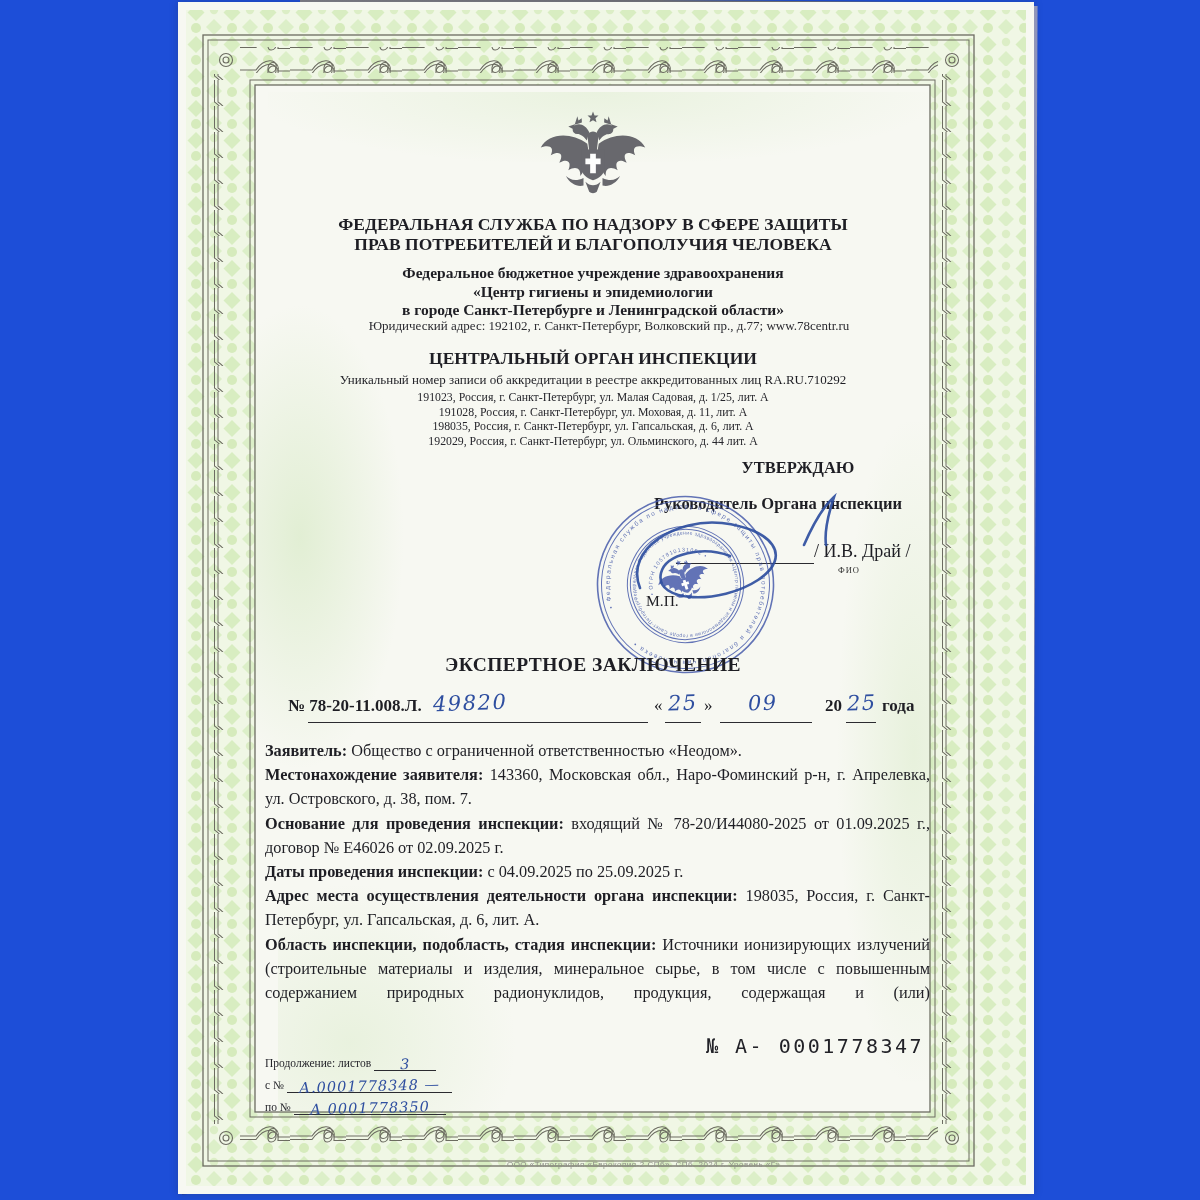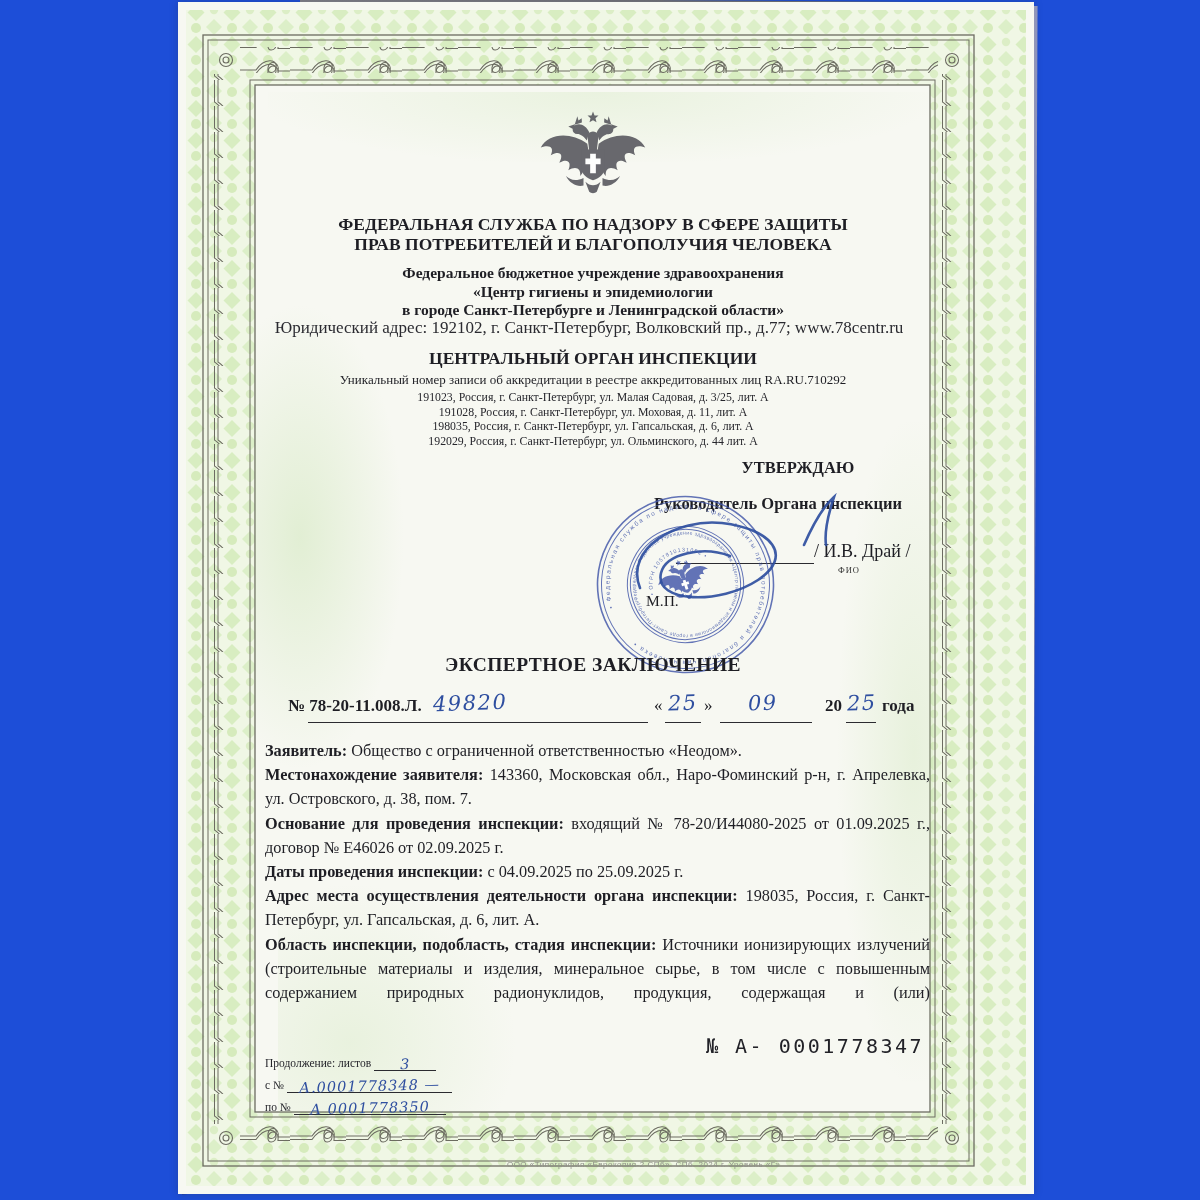--- a/index.html
+++ b/index.html
@@ -16,21 +16,21 @@
   .wash{position:absolute;pointer-events:none;}
   .w1{left:77px;top:300px;width:150px;height:470px;background:radial-gradient(ellipse at 30% 50%,rgba(176,216,142,.30),rgba(176,216,142,0) 70%);}
   .w2{left:90px;top:90px;width:660px;height:70px;background:radial-gradient(ellipse at 50% 0%,rgba(186,222,156,.22),rgba(186,222,156,0) 75%);}
   .w3{left:660px;top:420px;width:95px;height:660px;background:radial-gradient(ellipse at 80% 50%,rgba(176,216,142,.22),rgba(176,216,142,0) 72%);}
   .w4{left:100px;top:880px;width:240px;height:230px;background:radial-gradient(ellipse at 30% 70%,rgba(176,216,142,.20),rgba(176,216,142,0) 70%);}
 
   .abs{position:absolute;}
   .ctr{text-align:center;}
   .agency{left:130px;top:212px;width:570px;font-weight:bold;font-size:17.5px;line-height:20px;}
   .inst{left:130px;top:262px;width:570px;font-weight:bold;font-size:15.5px;line-height:18.5px;}
-  .legal{left:96px;top:316px;width:630px;font-size:17px;color:#2a2a30;}
+  .legal{left:116px;top:316px;width:630px;font-size:13px;color:#2a2a30;}
   .coi{left:130px;top:346px;width:570px;font-weight:bold;font-size:17.5px;}
   .accr{left:100px;top:370px;width:630px;font-size:13px;}
   .addr{left:100px;top:388px;width:630px;font-size:11.8px;line-height:14.6px;color:#26262c;}
   .approve{left:520px;top:456px;width:200px;font-weight:bold;font-size:16.5px;}
   .head-insp{left:455px;top:492px;width:290px;font-weight:bold;font-size:16.5px;}
   .sig-line{left:498px;top:561px;width:138px;border-top:1.3px solid #2b2b30;}
   .sig-name{left:636px;top:539px;font-size:18px;}
   .sig-fio{left:660px;top:563px;font-size:8.5px;letter-spacing:1px;color:#333;}
   .mp{left:468px;top:590px;font-size:15.5px;z-index:6;}
   .doc-title{left:130px;top:652px;width:570px;font-weight:bold;font-size:19.5px;letter-spacing:.4px;z-index:5;}
@@ -156,21 +156,21 @@
     </div>
     <div class="abs ctr inst">
       <div>Федеральное бюджетное учреждение здравоохранения</div>
       <div>«Центр гигиены и эпидемиологии</div>
       <div>в городе Санкт-Петербурге и Ленинградской области»</div>
     </div>
     <div class="abs ctr legal">Юридический адрес: 192102, г. Санкт-Петербург, Волковский пр., д.77; www.78centr.ru</div>
     <div class="abs ctr coi">ЦЕНТРАЛЬНЫЙ ОРГАН ИНСПЕКЦИИ</div>
     <div class="abs ctr accr">Уникальный номер записи об аккредитации в реестре аккредитованных лиц RA.RU.710292</div>
     <div class="abs ctr addr">
-      <div>191023, Россия, г. Санкт-Петербург, ул. Малая Садовая, д. 3/25, лит. А</div>
+      <div>191023, Россия, г. Санкт-Петербург, ул. Малая Садовая, д. 1/25, лит. А</div>
       <div>191028, Россия, г. Санкт-Петербург, ул. Моховая, д. 11, лит. А</div>
       <div>198035, Россия, г. Санкт-Петербург, ул. Гапсальская, д. 6, лит. А</div>
       <div>192029, Россия, г. Санкт-Петербург, ул. Ольминского, д. 44 лит. А</div>
     </div>
 
     <div class="abs ctr approve">УТВЕРЖДАЮ</div>
     <div class="abs ctr head-insp">Руководитель Органа инспекции</div>
 
     <svg class="abs stamp" viewBox="0 0 189 189">
       <defs>

